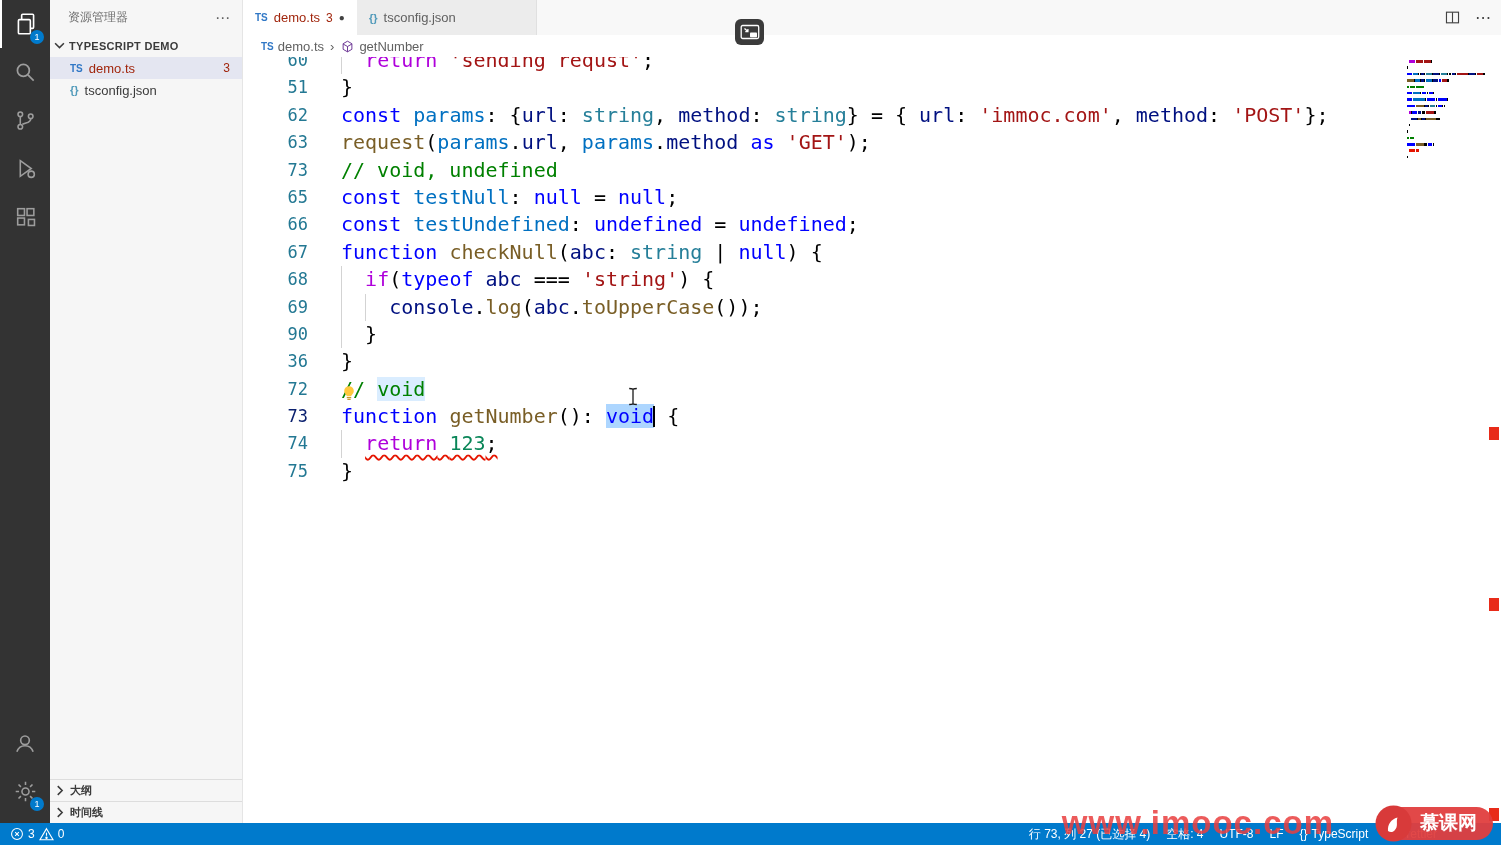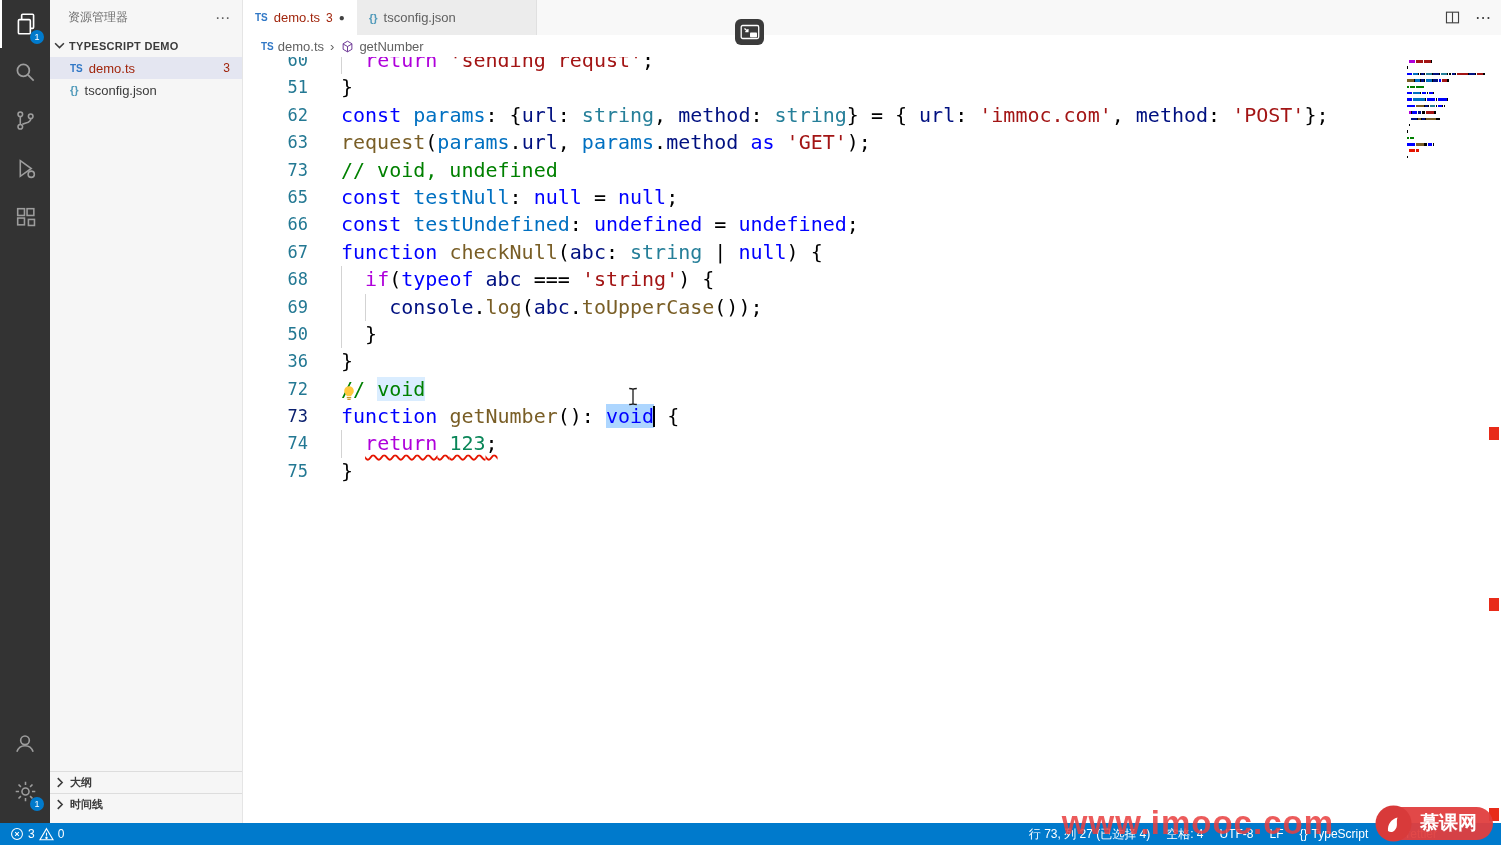--- a/index.html
+++ b/index.html
@@ -17,21 +17,21 @@
   .sidebar { position:absolute; left:50px; top:0; width:193px; height:823px; background:#f6f6f6; border-right:1px solid #e5e5e5; z-index:4; }
   .sb-header { height:35px; display:flex; align-items:center; justify-content:space-between; padding:0 12px 0 18px; color:#6f6f6f; font-size:12px; }
   .sb-more { color:#616161; font-size:15px; cursor:pointer; }
   .sb-section { height:22px; display:flex; align-items:center; gap:4px; padding-left:4px; font-size:11px; font-weight:bold; color:#3b3b3b; letter-spacing:.3px; cursor:pointer; }
   .file-row { height:22px; display:flex; align-items:center; gap:6px; padding-left:20px; font-size:13px; color:#3b3b3b; cursor:pointer; }
   .file-row.selected { background:#e4e6f1; }
   .file-name.error { color:#a1260d; }
   .file-badge { margin-left:auto; margin-right:12px; color:#a1260d; font-size:12px; }
   .ts-icon { color:#3178c6; font-weight:bold; font-size:10px; font-family:"Liberation Sans",sans-serif; }
   .json-icon { color:#519aba; font-weight:bold; font-size:11px; }
-  .sb-panels { position:absolute; bottom:8px; left:0; width:100%; }
+  .sb-panels { position:absolute; bottom:0; left:0; width:100%; }
   .sb-panel { height:22px; display:flex; align-items:center; gap:5px; padding-left:6px; font-size:11px; font-weight:bold; color:#3b3b3b; border-top:1px solid #ddd; cursor:pointer; background:#f6f6f6; }
 
   
   .main { position:absolute; left:243px; top:0; right:0; height:823px; background:#ffffff; }
   .tab-bar { position:relative; height:35px; background:#f8f8f8; display:flex; }
   .tab { height:35px; display:flex; align-items:center; gap:6px; padding:0 12px; font-size:13px; cursor:pointer; }
   .tab.active { background:#ffffff; width:114px; }
   .tab.inactive { background:#ececec; width:180px; border-right:1px solid #e0e0e0; color:#616161; }
   .tab-label-error { color:#a1260d; }
   .tab-badge { color:#a1260d; font-size:12px; }
@@ -216,21 +216,21 @@
             <div class="code-line"><span class="gutter">60</span><span class="code-text"><i class="indent-guide" style="left: calc(0ch + 33px);"></i><span style="color: rgb(0, 0, 0);">  </span><span style="color: rgb(175, 0, 219);">return</span><span style="color: rgb(0, 0, 0);"> </span><span style="color: rgb(163, 21, 21);">'sending requst'</span><span style="color: rgb(0, 0, 0);">;</span></span></div>
             <div class="code-line"><span class="gutter">51</span><span class="code-text"><span style="color: rgb(0, 0, 0);">}</span></span></div>
             <div class="code-line"><span class="gutter">62</span><span class="code-text"><span style="color: rgb(0, 0, 255);">const</span><span style="color: rgb(0, 0, 0);"> </span><span style="color: rgb(0, 112, 193);">params</span><span style="color: rgb(0, 0, 0);">: {</span><span style="color: rgb(0, 16, 128);">url</span><span style="color: rgb(0, 0, 0);">: </span><span style="color: rgb(38, 127, 153);">string</span><span style="color: rgb(0, 0, 0);">, </span><span style="color: rgb(0, 16, 128);">method</span><span style="color: rgb(0, 0, 0);">: </span><span style="color: rgb(38, 127, 153);">string</span><span style="color: rgb(0, 0, 0);">} = { </span><span style="color: rgb(0, 16, 128);">url</span><span style="color: rgb(0, 0, 0);">: </span><span style="color: rgb(163, 21, 21);">'immoc.com'</span><span style="color: rgb(0, 0, 0);">, </span><span style="color: rgb(0, 16, 128);">method</span><span style="color: rgb(0, 0, 0);">: </span><span style="color: rgb(163, 21, 21);">'POST'</span><span style="color: rgb(0, 0, 0);">};</span></span></div>
             <div class="code-line"><span class="gutter">63</span><span class="code-text"><span style="color: rgb(121, 94, 38);">request</span><span style="color: rgb(0, 0, 0);">(</span><span style="color: rgb(0, 112, 193);">params</span><span style="color: rgb(0, 0, 0);">.</span><span style="color: rgb(0, 16, 128);">url</span><span style="color: rgb(0, 0, 0);">, </span><span style="color: rgb(0, 112, 193);">params</span><span style="color: rgb(0, 0, 0);">.</span><span style="color: rgb(0, 16, 128);">method</span><span style="color: rgb(0, 0, 0);"> </span><span style="color: rgb(0, 0, 255);">as</span><span style="color: rgb(0, 0, 0);"> </span><span style="color: rgb(163, 21, 21);">'GET'</span><span style="color: rgb(0, 0, 0);">);</span></span></div>
             <div class="code-line"><span class="gutter">73</span><span class="code-text"><span style="color: rgb(0, 128, 0);">// void, undefined</span></span></div>
             <div class="code-line"><span class="gutter">65</span><span class="code-text"><span style="color: rgb(0, 0, 255);">const</span><span style="color: rgb(0, 0, 0);"> </span><span style="color: rgb(0, 112, 193);">testNull</span><span style="color: rgb(0, 0, 0);">: </span><span style="color: rgb(0, 0, 255);">null</span><span style="color: rgb(0, 0, 0);"> = </span><span style="color: rgb(0, 0, 255);">null</span><span style="color: rgb(0, 0, 0);">;</span></span></div>
             <div class="code-line"><span class="gutter">66</span><span class="code-text"><span style="color: rgb(0, 0, 255);">const</span><span style="color: rgb(0, 0, 0);"> </span><span style="color: rgb(0, 112, 193);">testUndefined</span><span style="color: rgb(0, 0, 0);">: </span><span style="color: rgb(0, 0, 255);">undefined</span><span style="color: rgb(0, 0, 0);"> = </span><span style="color: rgb(0, 0, 255);">undefined</span><span style="color: rgb(0, 0, 0);">;</span></span></div>
             <div class="code-line"><span class="gutter">67</span><span class="code-text"><span style="color: rgb(0, 0, 255);">function</span><span style="color: rgb(0, 0, 0);"> </span><span style="color: rgb(121, 94, 38);">checkNull</span><span style="color: rgb(0, 0, 0);">(</span><span style="color: rgb(0, 16, 128);">abc</span><span style="color: rgb(0, 0, 0);">: </span><span style="color: rgb(38, 127, 153);">string</span><span style="color: rgb(0, 0, 0);"> | </span><span style="color: rgb(0, 0, 255);">null</span><span style="color: rgb(0, 0, 0);">) {</span></span></div>
             <div class="code-line"><span class="gutter">68</span><span class="code-text"><i class="indent-guide" style="left: calc(0ch + 33px);"></i><span style="color: rgb(0, 0, 0);">  </span><span style="color: rgb(175, 0, 219);">if</span><span style="color: rgb(0, 0, 0);">(</span><span style="color: rgb(0, 0, 255);">typeof</span><span style="color: rgb(0, 0, 0);"> </span><span style="color: rgb(0, 16, 128);">abc</span><span style="color: rgb(0, 0, 0);"> === </span><span style="color: rgb(163, 21, 21);">'string'</span><span style="color: rgb(0, 0, 0);">) {</span></span></div>
             <div class="code-line"><span class="gutter">69</span><span class="code-text"><i class="indent-guide" style="left: calc(0ch + 33px);"></i><i class="indent-guide" style="left: calc(2ch + 33px);"></i><span style="color: rgb(0, 0, 0);">    </span><span style="color: rgb(0, 16, 128);">console</span><span style="color: rgb(0, 0, 0);">.</span><span style="color: rgb(121, 94, 38);">log</span><span style="color: rgb(0, 0, 0);">(</span><span style="color: rgb(0, 16, 128);">abc</span><span style="color: rgb(0, 0, 0);">.</span><span style="color: rgb(121, 94, 38);">toUpperCase</span><span style="color: rgb(0, 0, 0);">());</span></span></div>
-            <div class="code-line"><span class="gutter">50</span><span class="code-text"><i class="indent-guide" style="left: calc(0ch + 33px);"></i><span style="color: rgb(0, 0, 0);">  }</span></span></div>
+            <div class="code-line"><span class="gutter">90</span><span class="code-text"><i class="indent-guide" style="left: calc(0ch + 33px);"></i><span style="color: rgb(0, 0, 0);">  }</span></span></div>
             <div class="code-line"><span class="gutter">36</span><span class="code-text"><span style="color: rgb(0, 0, 0);">}</span></span></div>
             <div class="code-line"><span class="gutter">72</span><span class="code-text"><span class="bulb"><svg width="16" height="16" viewBox="0 0 16 16">
                     <path fill="#ffc83d" d="M8 1.2a4.8 4.8 0 0 1 4.8 4.8c0 1.6-.8 2.6-1.6 3.5-.5.6-.9 1.1-1 1.7H5.8c-.1-.6-.5-1.1-1-1.7C4 8.6 3.2 7.6 3.2 6A4.8 4.8 0 0 1 8 1.2z"></path>
                     <rect x="5.7" y="12" width="4.6" height="1.3" rx=".5" fill="#c89b2c"></rect>
                     <rect x="6.3" y="13.7" width="3.4" height="1.2" rx=".5" fill="#c89b2c"></rect>
                   </svg></span><span style="color: rgb(0, 128, 0);">// </span><span class="hl-occ" style="color: rgb(0, 128, 0);">void</span></span></div>
             <div class="code-line"><span class="gutter gutter-active">73</span><span class="code-text"><span style="color: rgb(0, 0, 255);">function</span><span style="color: rgb(0, 0, 0);"> </span><span style="color: rgb(121, 94, 38);">getNumber</span><span style="color: rgb(0, 0, 0);">(): </span><span class="hl-sel" style="color: rgb(0, 0, 255);">void</span><span class="caret"></span><span style="color: rgb(0, 0, 0);"> {</span></span></div>
             <div class="code-line"><span class="gutter">74</span><span class="code-text"><i class="indent-guide" style="left: calc(0ch + 33px);"></i><span style="color: rgb(0, 0, 0);">  </span><span class="squiggly" style="color: rgb(175, 0, 219);">return</span><span class="squiggly" style="color: rgb(0, 0, 0);"> </span><span class="squiggly" style="color: rgb(9, 134, 88);">123</span><span class="squiggly" style="color: rgb(0, 0, 0);">;</span></span></div>
             <div class="code-line"><span class="gutter">75</span><span class="code-text"><span style="color: rgb(0, 0, 0);">}</span></span></div>
           </div>

